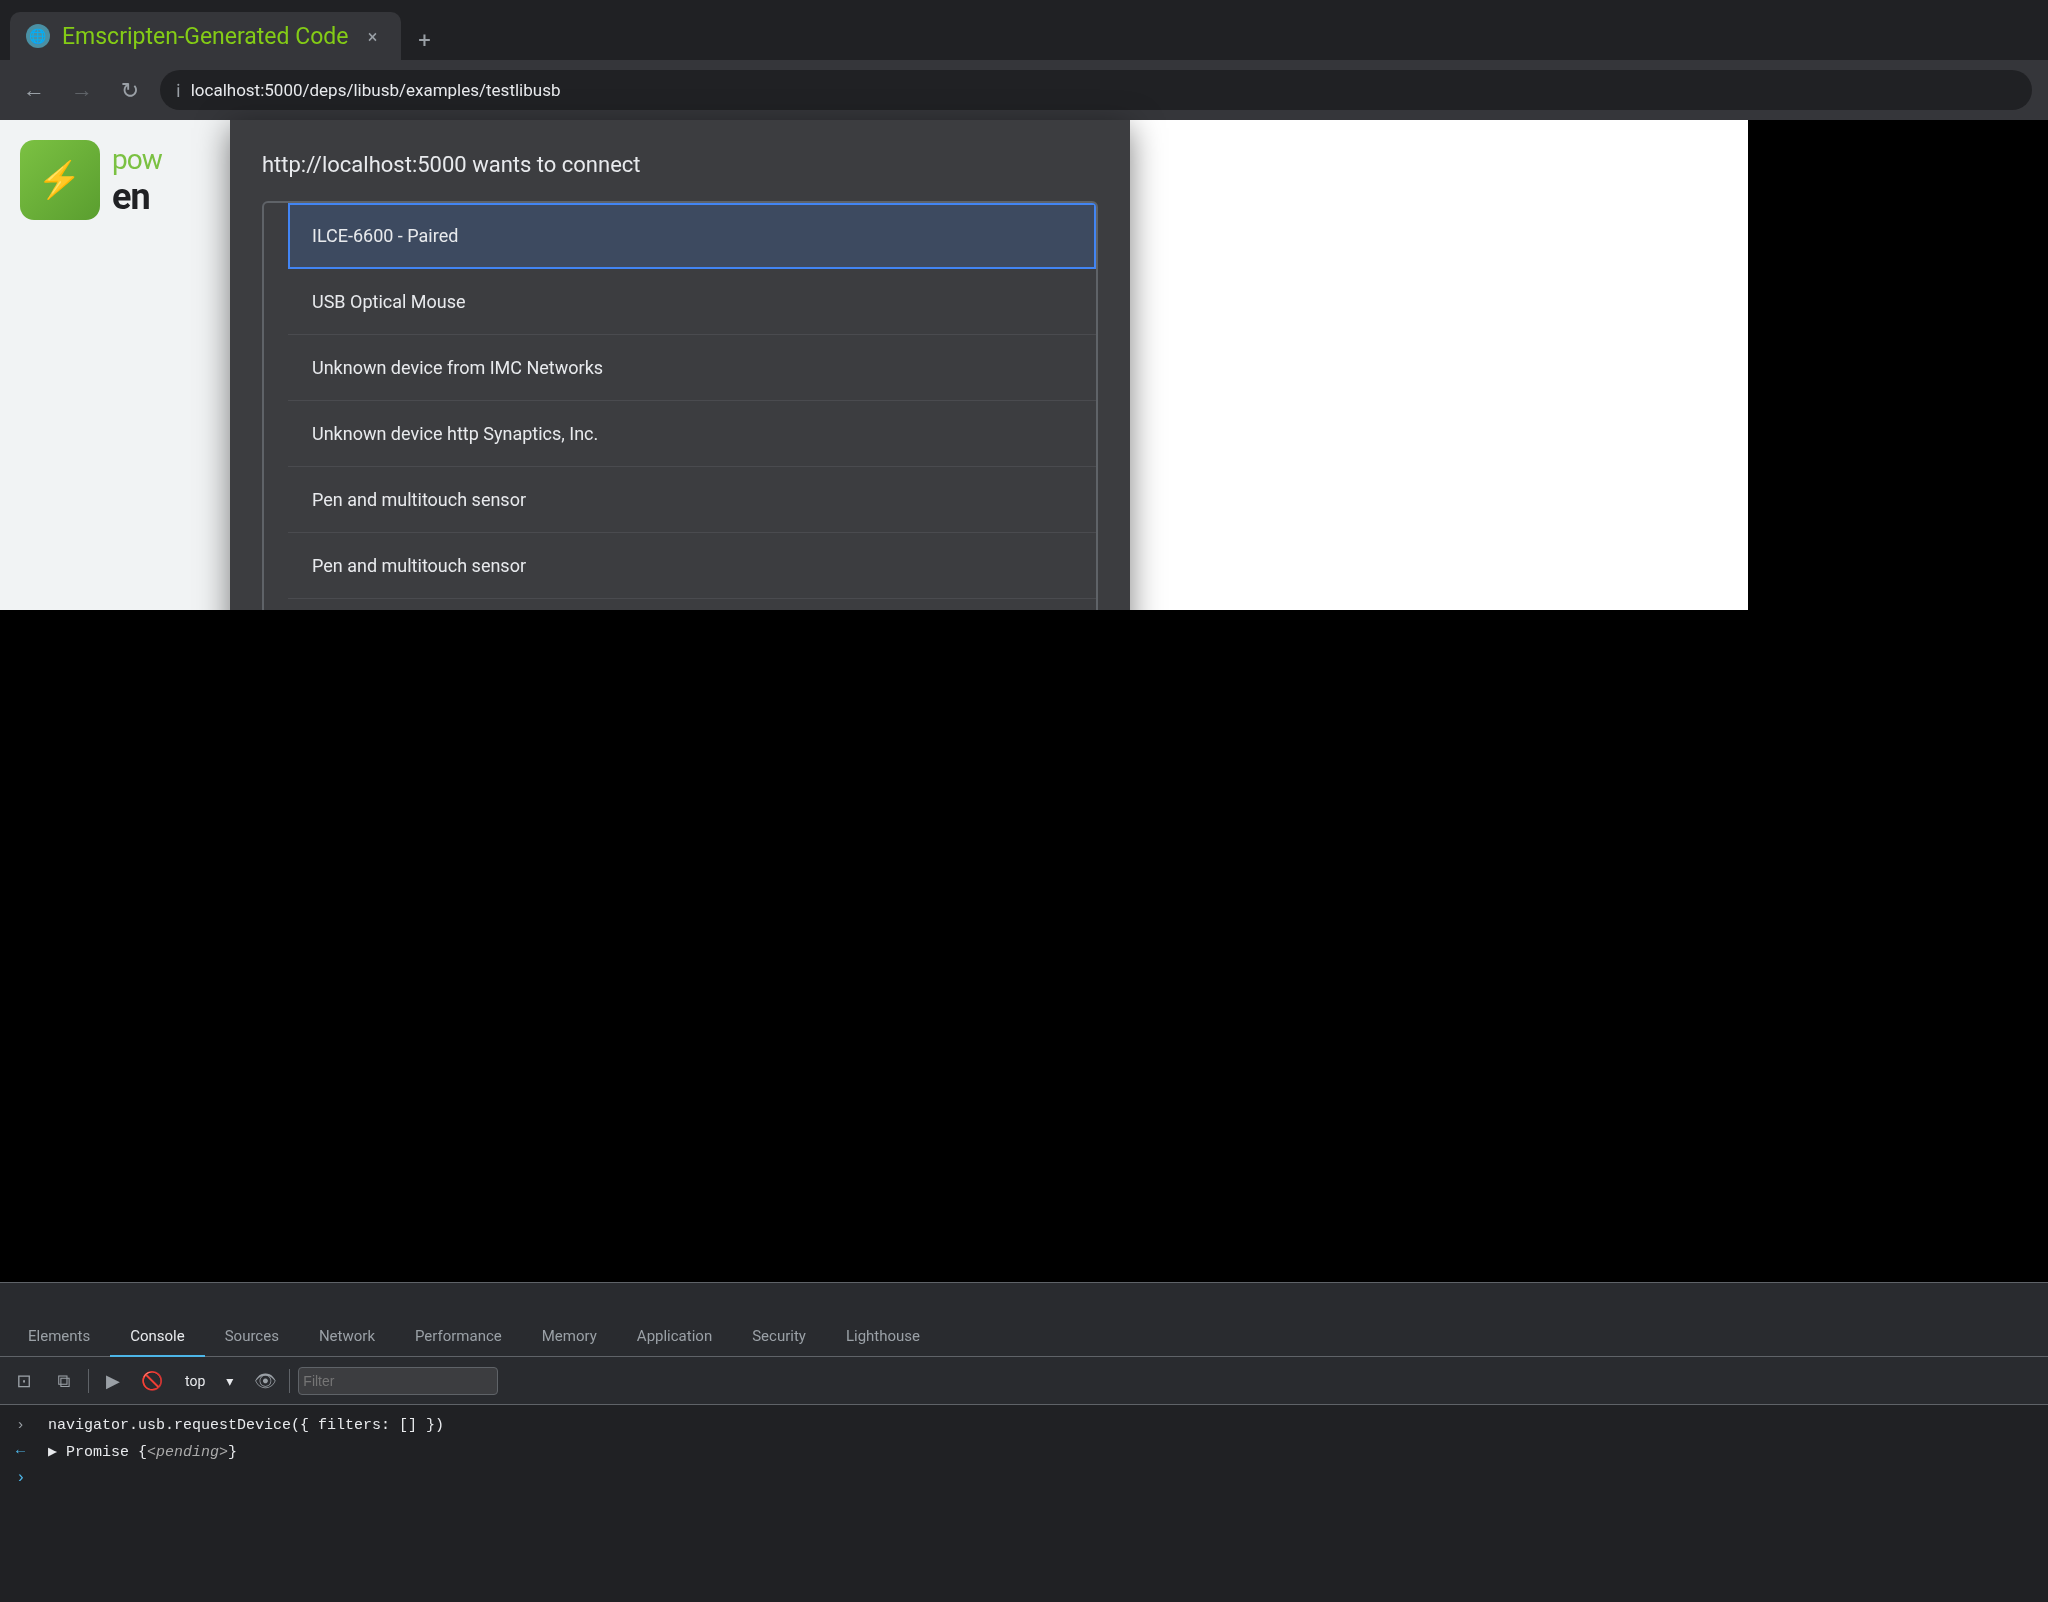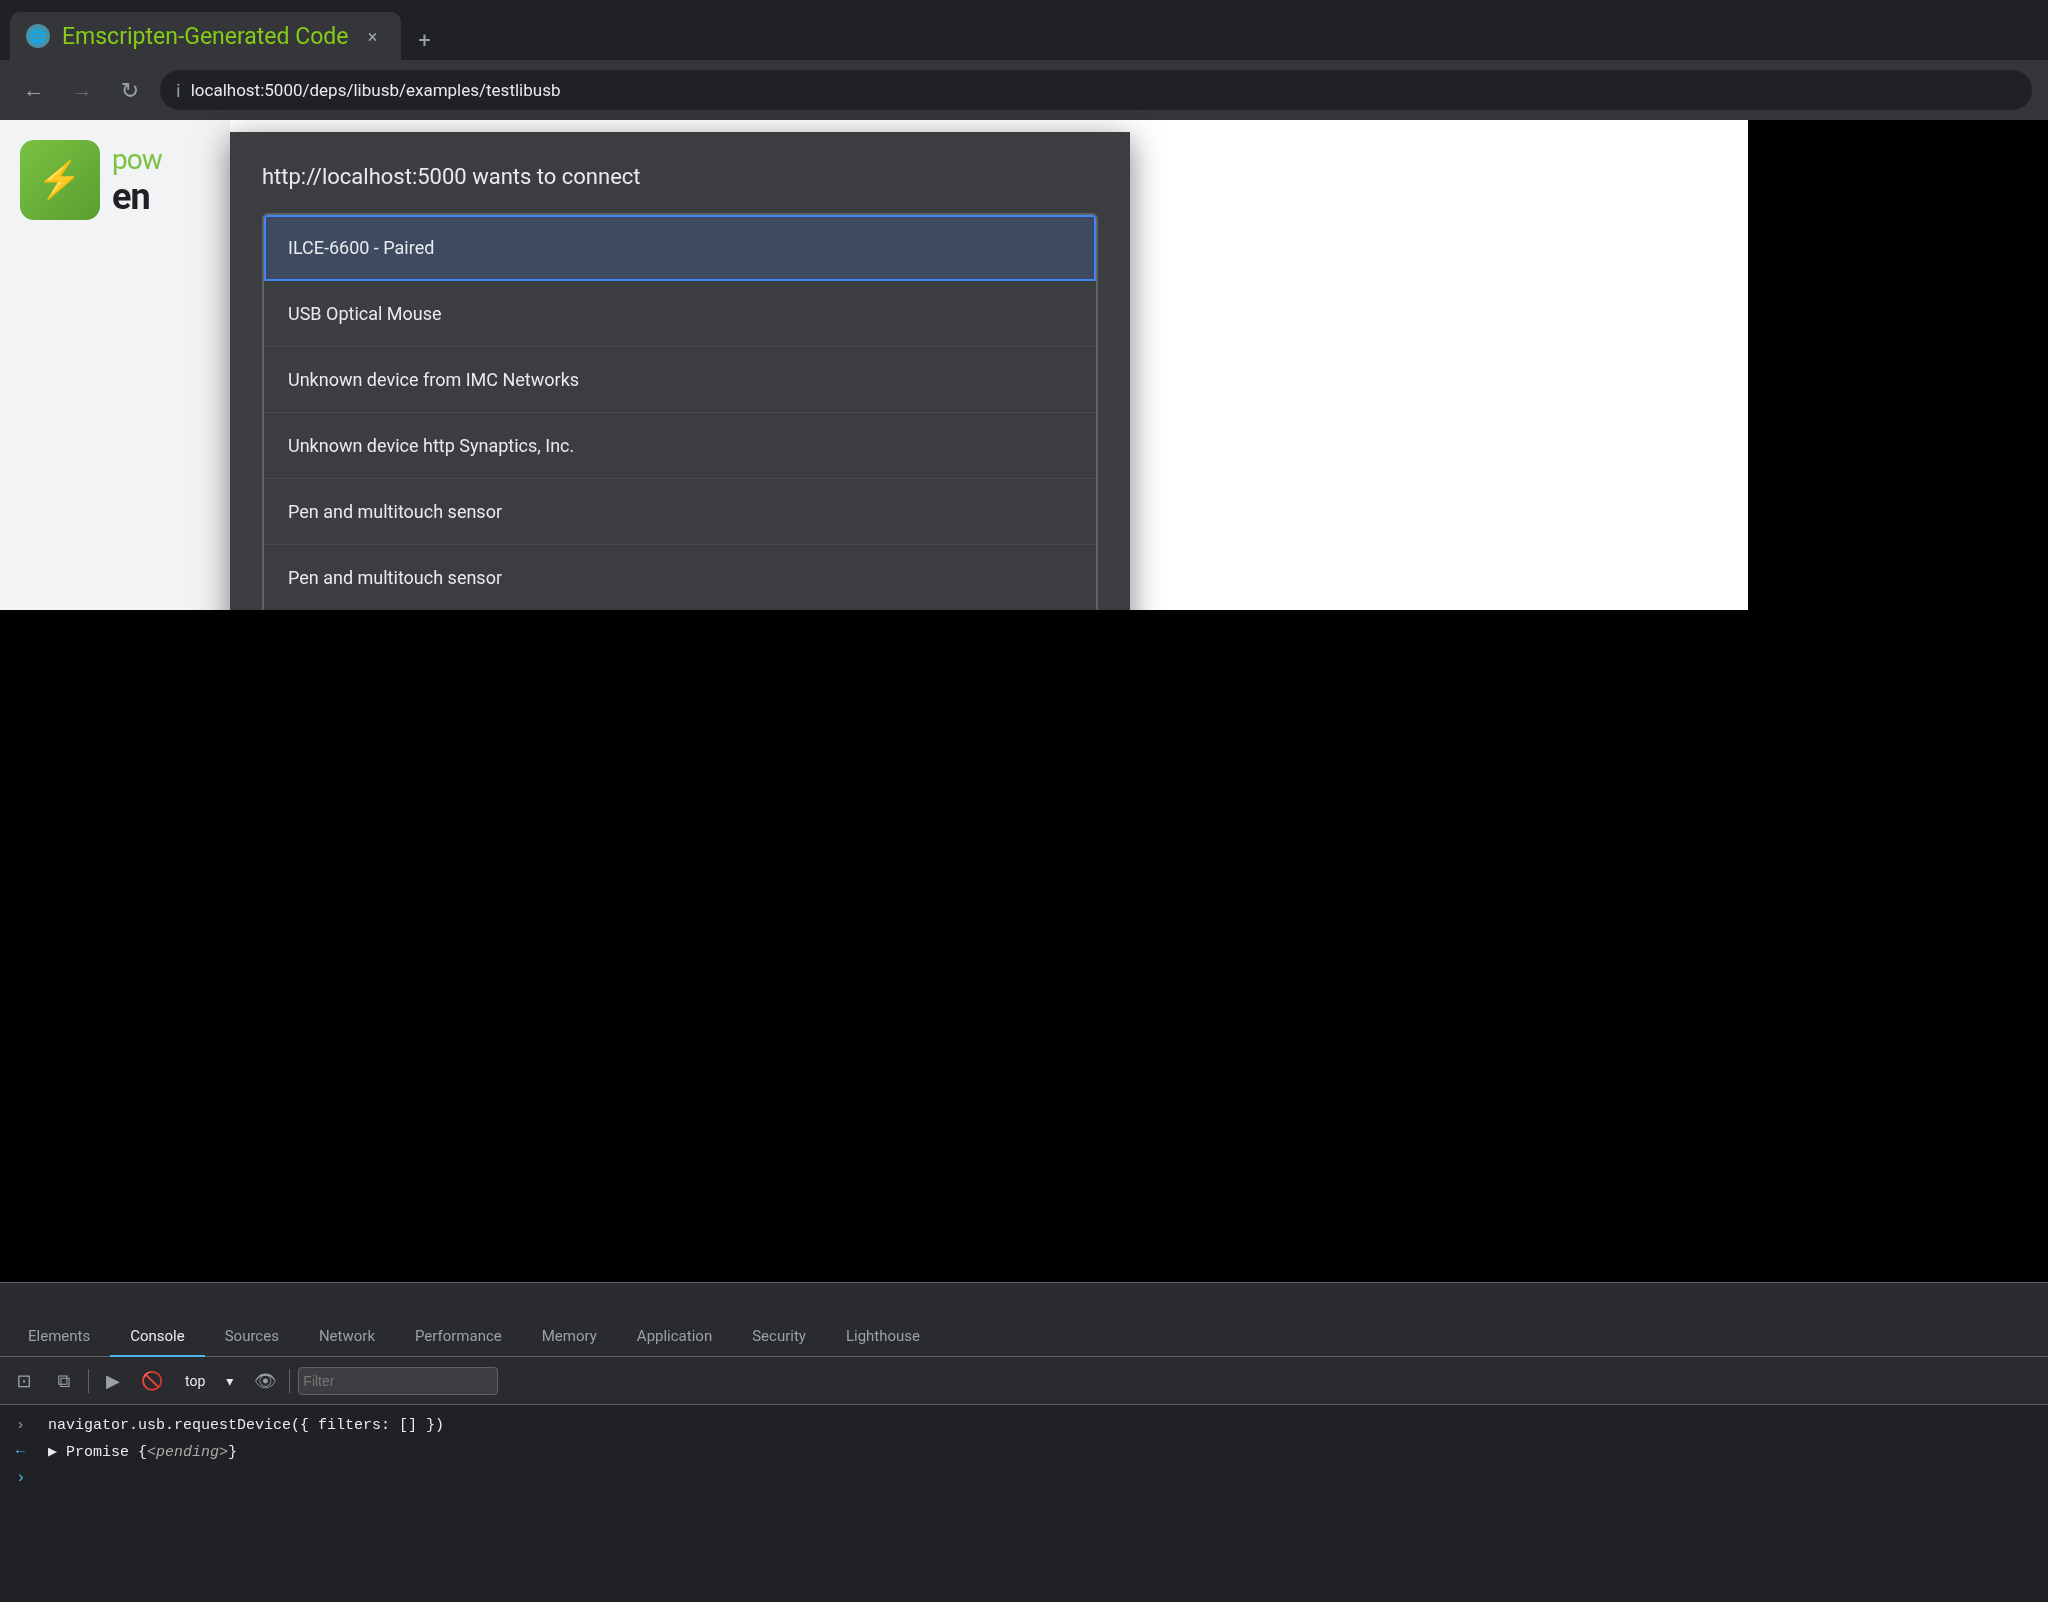--- a/index.html
+++ b/index.html
@@ -189,41 +189,42 @@
 
     .logo-text-en {
       color: #202124;
       font-size: 36px;
       font-weight: bold;
       letter-spacing: -1px;
     }
 
     .dialog {
       position: absolute;
-      top: 12px;
+      top: 0;
       left: 230px;
       width: 900px;
       background: #3c3d40;
       border-radius: 0 0 8px 8px;
       padding: 32px;
       box-shadow: 0 8px 32px rgba(0,0,0,0.5);
     }
 
     .dialog-title {
       color: #e8eaed;
       font-size: 22px;
       font-weight: 400;
       margin-bottom: 24px;
     }
 
     .device-list {
       border: 2px solid #5f6368;
       border-radius: 6px;
       overflow: hidden;
       margin-bottom: 32px;
+      padding-left: 24px;
     }
 
     .device-item {
       padding: 22px 24px;
       color: #e8eaed;
       font-size: 18px;
       cursor: pointer;
       border-bottom: 1px solid #4a4b4f;
     }
 

